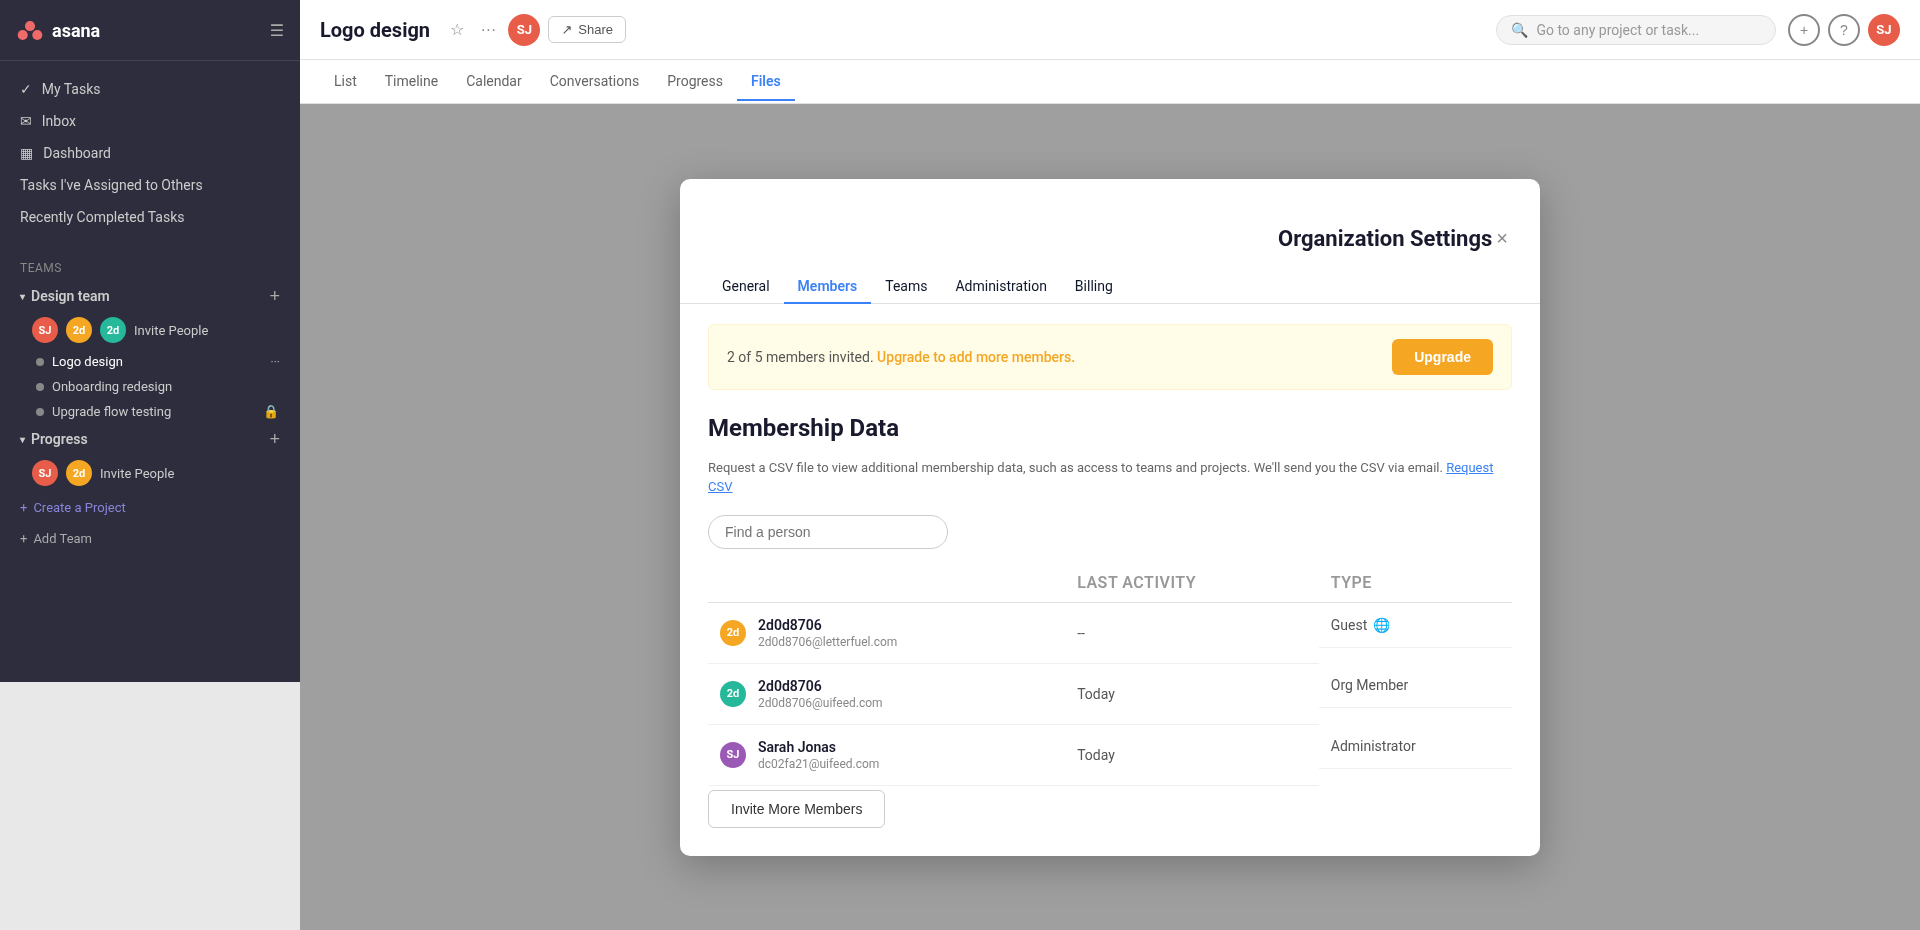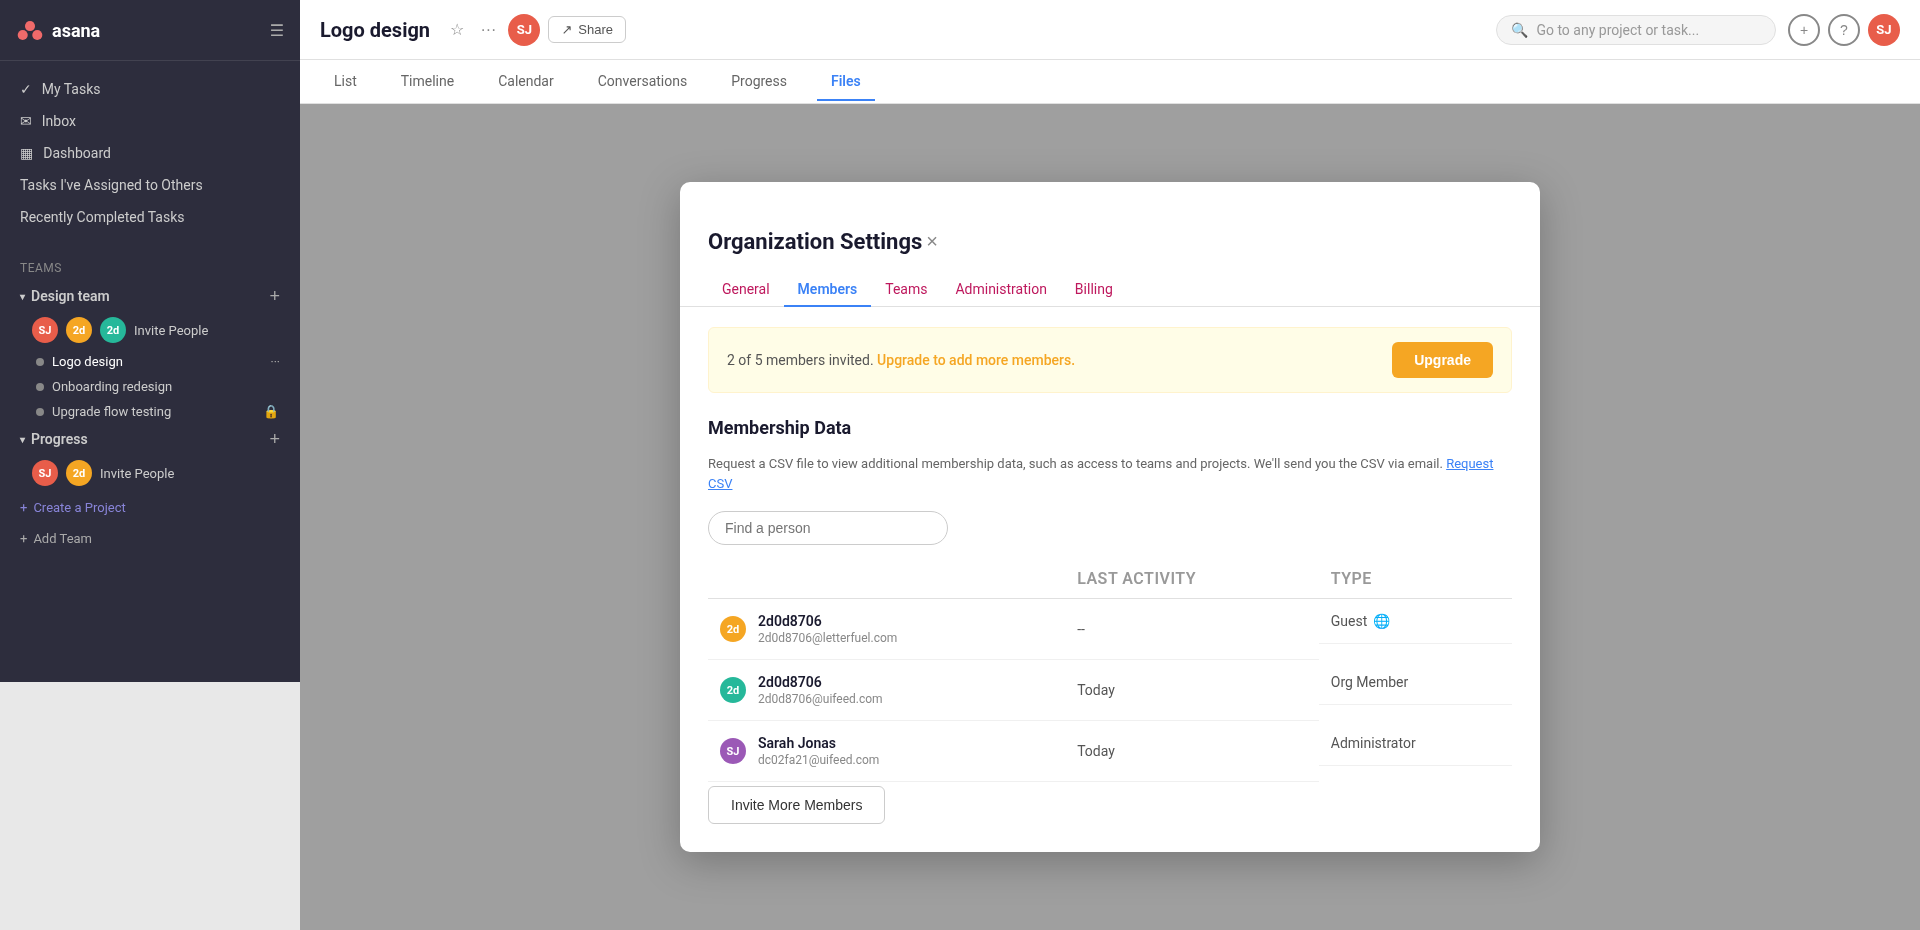--- a/index.html
+++ b/index.html
@@ -206,21 +206,21 @@
     }
 
     
     .nav-tabs {
       background: #fff;
       display: flex;
       align-items: center;
       padding: 0 20px;
       border-bottom: 1px solid #e0e0e0;
       height: 44px;
-      gap: 16px;
+      gap: 0;
     }
     .nav-tab {
       padding: 10px 14px;
       font-size: 14px;
       color: #666;
       cursor: pointer;
       border-bottom: 2px solid transparent;
       text-decoration: none;
     }
     .nav-tab.active {
@@ -253,41 +253,41 @@
       width: 860px;
       max-height: 700px;
       overflow: auto;
       box-shadow: 0 10px 40px rgba(0,0,0,0.25);
       position: relative;
     }
     .modal-header {
       padding: 24px 28px 0;
       display: flex;
       align-items: center;
-      justify-content: flex-start;
+      justify-content: flex-end;
       margin-top: 20px;
     }
     .modal-title {
       font-size: 22px;
       font-weight: 700;
       color: #1a1a2e;
     }
     .modal-close {
       background: none; border: none; font-size: 20px; cursor: pointer; color: #888; padding: 4px;
     }
     .modal-tabs {
       display: flex;
       gap: 0;
       padding: 16px 28px 0;
       border-bottom: 1px solid #e0e0e0;
     }
     .modal-tab {
       padding: 8px 14px;
       font-size: 14px;
-      color: #be185d;
+      color: #0f172a;
       cursor: pointer;
       border-bottom: 2px solid transparent;
       margin-bottom: -1px;
     }
     .modal-tab.active {
       color: #3b82f6;
       border-bottom: 2px solid #3b82f6;
       font-weight: 600;
     }
     .modal-body { padding: 20px 28px 28px; }
@@ -310,21 +310,21 @@
       color: #fff;
       border: none;
       border-radius: 6px;
       padding: 10px 22px;
       font-size: 14px;
       font-weight: 600;
       cursor: pointer;
     }
 
     
-    .section-title { font-size: 18px; font-weight: 700; color: #1a1a2e; margin-bottom: 16px; }
+    .section-title { font-size: 24px; font-weight: 700; color: #1a1a2e; margin-bottom: 16px; }
     .section-desc { font-size: 13px; color: #666; margin-bottom: 18px; line-height: 1.5; }
     .csv-link { color: #3b82f6; text-decoration: underline; cursor: pointer; }
 
     
     .find-person-input {
       border: 1px solid #ccc;
       border-radius: 20px;
       padding: 8px 16px;
       font-size: 14px;
       color: #999;

